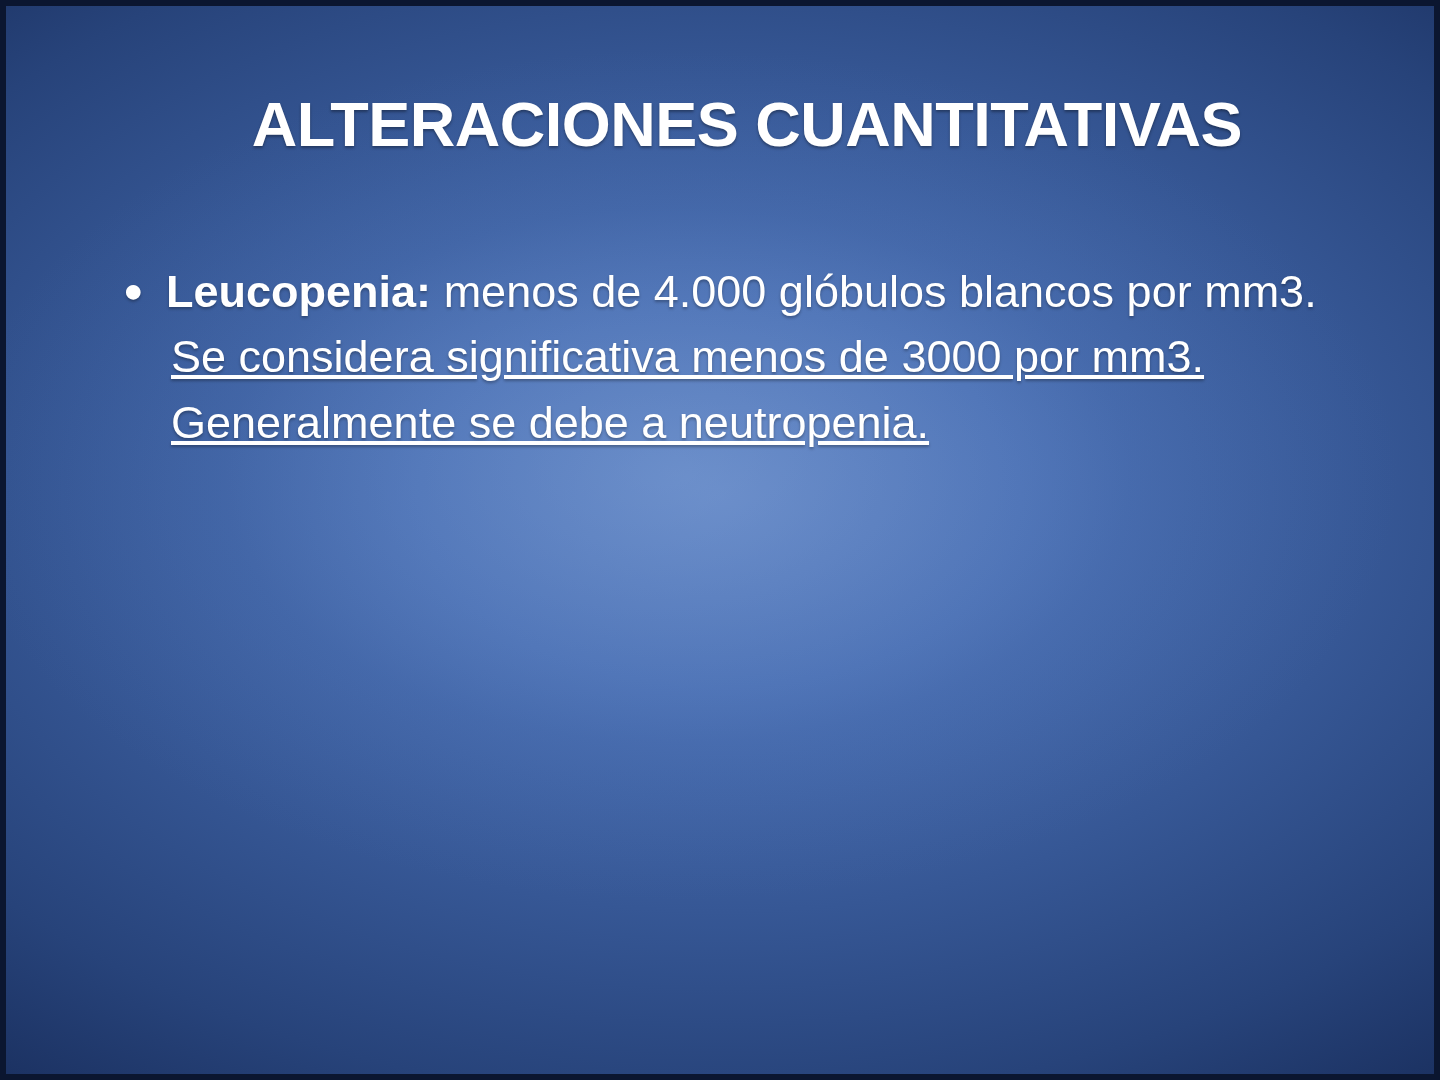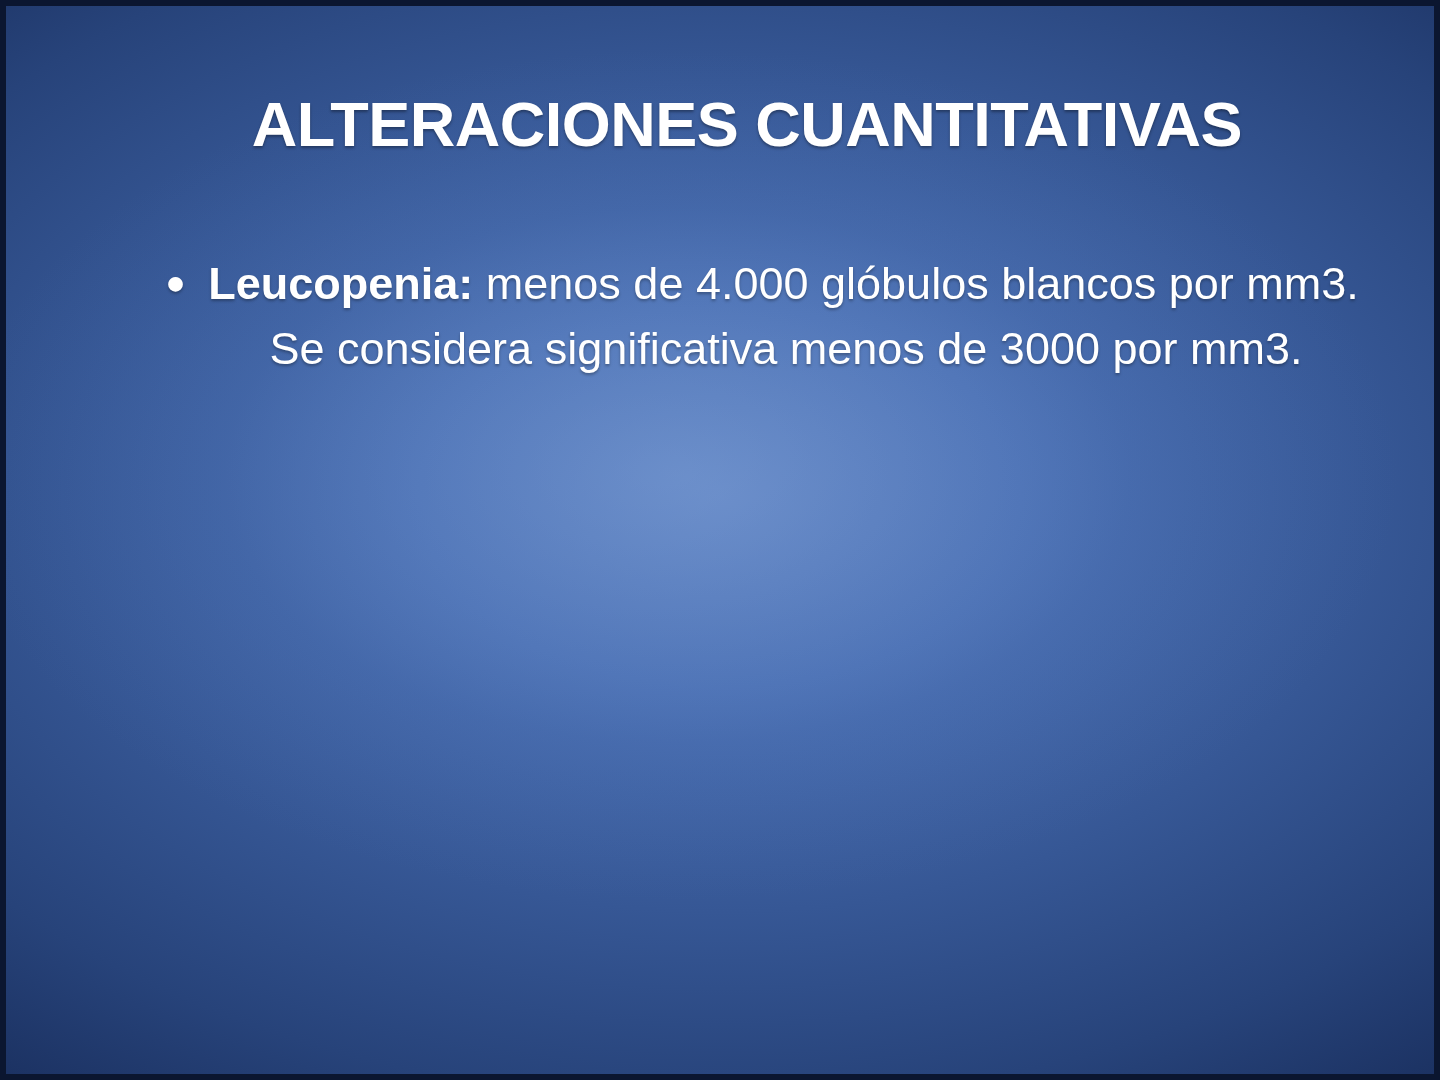--- a/index.html
+++ b/index.html
@@ -56,35 +56,35 @@
     color: #ffffff;
     font-size: 63px;
     font-weight: bold;
     letter-spacing: -0.5px;
     text-shadow: 0 2px 3px rgba(0,0,0,0.35);
     white-space: nowrap;
   }
 
   .body-block {
     position: absolute;
-    top: 254px;
+    top: 262px;
     left: 84px;
     width: 1290px;
     color: #ffffff;
     font-size: 45px;
     line-height: 1.32;
     text-shadow: 0 2px 3px rgba(0,0,0,0.3);
-    text-align: center;
   }
 
   .para {
     margin: 0 0 6px 0;
   }
   .indent {
     padding-left: 60px;
+    text-decoration: underline;
   }
   .hang {
     padding-left: 60px;
     text-indent: -48px;
   }
   .bullet {
     font-size: 34px;
     vertical-align: 5px;
     margin-right: 10px;
   }
@@ -108,17 +108,18 @@
     <div class="body-block">
 
       <p class="para hang">
         <span class="bullet">●</span>
         <strong>Leucopenia:</strong>
         <span>menos de 4.000 glóbulos blancos por mm3.</span>
       </p>
 
       <p class="para indent">Se considera significativa menos de 3000 por mm3.</p>
 
+      <p class="para indent">Generalmente se debe a neutropenia.</p>
 
 
     </div>
   </div>
 </div>
 
 </body></html>

